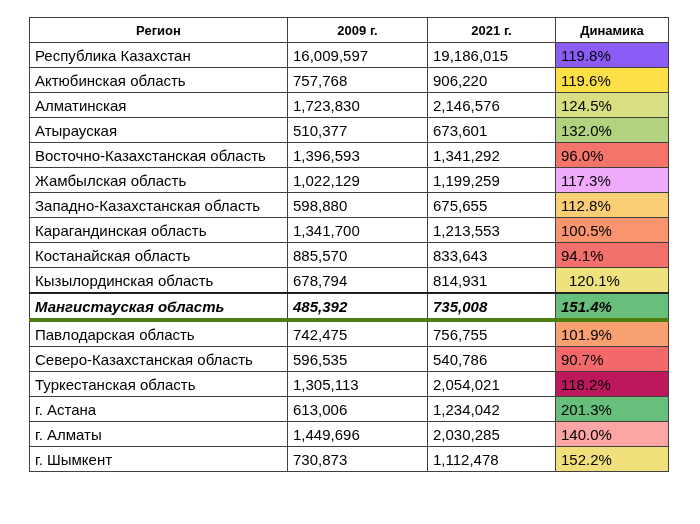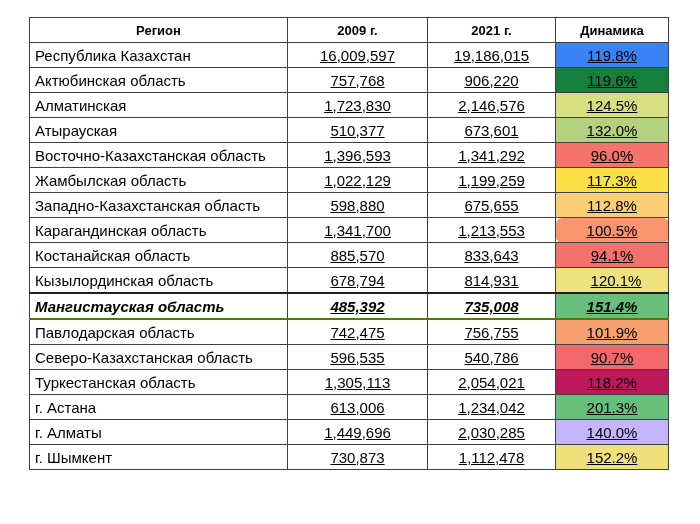--- a/index.html
+++ b/index.html
@@ -27,26 +27,26 @@
     white-space: nowrap;
     overflow: hidden;
     background: #ffffff;
   }
   table.pop th {
     text-align: center;
     font-weight: bold;
     font-size: 13px;
   }
   td.region { text-align: left; }
-  td.num { text-align: center; text-decoration: underline; }
+  td.num { text-align: left; }
   tr.hl td {
     font-weight: bold;
     font-style: italic;
     border-top: 2px solid #1f1f1f;
-    border-bottom: 2px solid #4d7c0f;
+    border-bottom: 4px solid #4d7c0f;
   }
 </style>
 </head>
 <body>
 
 <div class="page">
   <table class="pop">
     <colgroup>
       <col style="width:258px">
         <col style="width:140px">
@@ -57,27 +57,27 @@
         <tr>
       <th>Регион</th>
       <th>2009 г.</th>
       <th>2021 г.</th>
       <th>Динамика</th>
     </tr>
     <tr>
       <td class="region">Республика Казахстан</td>
       <td class="num">16,009,597</td>
       <td class="num">19,186,015</td>
-      <td class="num dyn" style="background-color: #3b82f6;">119.8%</td>
+      <td class="num dyn" style="background-color: #8b5cf6;">119.8%</td>
     </tr>
     <tr>
       <td class="region">Актюбинская область</td>
       <td class="num">757,768</td>
       <td class="num">906,220</td>
-      <td class="num dyn" style="background-color: #15803d;">119.6%</td>
+      <td class="num dyn" style="background-color: #fde047;">119.6%</td>
     </tr>
     <tr>
       <td class="region">Алматинская</td>
       <td class="num">1,723,830</td>
       <td class="num">2,146,576</td>
       <td class="num dyn" style="background-color: rgb(216, 222, 130);">124.5%</td>
     </tr>
     <tr>
       <td class="region">Атырауская</td>
       <td class="num">510,377</td>
@@ -87,33 +87,33 @@
     <tr>
       <td class="region">Восточно-Казахстанская область</td>
       <td class="num">1,396,593</td>
       <td class="num">1,341,292</td>
       <td class="num dyn" style="background-color: rgb(244, 116, 108);">96.0%</td>
     </tr>
     <tr>
       <td class="region">Жамбылская область</td>
       <td class="num">1,022,129</td>
       <td class="num">1,199,259</td>
-      <td class="num dyn" style="background-color: #fde047;">117.3%</td>
+      <td class="num dyn" style="background-color: #f0abfc;">117.3%</td>
     </tr>
     <tr>
       <td class="region">Западно-Казахстанская область</td>
       <td class="num">598,880</td>
       <td class="num">675,655</td>
       <td class="num dyn" style="background-color: rgb(249, 206, 116);">112.8%</td>
     </tr>
     <tr>
       <td class="region">Карагандинская область</td>
       <td class="num">1,341,700</td>
       <td class="num">1,213,553</td>
-      <td class="num dyn" style="background-color: rgb(248, 148, 110); border-radius: 6px;">100.5%</td>
+      <td class="num dyn" style="background-color: rgb(248, 148, 110);">100.5%</td>
     </tr>
     <tr>
       <td class="region">Костанайская область</td>
       <td class="num">885,570</td>
       <td class="num">833,643</td>
       <td class="num dyn" style="background-color: rgb(244, 112, 108); margin-top: 10px;">94.1%</td>
     </tr>
     <tr>
       <td class="region">Кызылординская область</td>
       <td class="num">678,794</td>
@@ -147,21 +147,21 @@
     <tr>
       <td class="region">г. Астана</td>
       <td class="num">613,006</td>
       <td class="num">1,234,042</td>
       <td class="num dyn" style="background-color: rgb(103, 191, 123);">201.3%</td>
     </tr>
     <tr>
       <td class="region">г. Алматы</td>
       <td class="num">1,449,696</td>
       <td class="num">2,030,285</td>
-      <td class="num dyn" style="background-color: #c4b5fd;">140.0%</td>
+      <td class="num dyn" style="background-color: #fca5a5;">140.0%</td>
     </tr>
     <tr>
       <td class="region">г. Шымкент</td>
       <td class="num">730,873</td>
       <td class="num">1,112,478</td>
       <td class="num dyn" style="background-color: rgb(240, 224, 124);">152.2%</td>
     </tr>
   </tbody>
     </table>
 </div>

